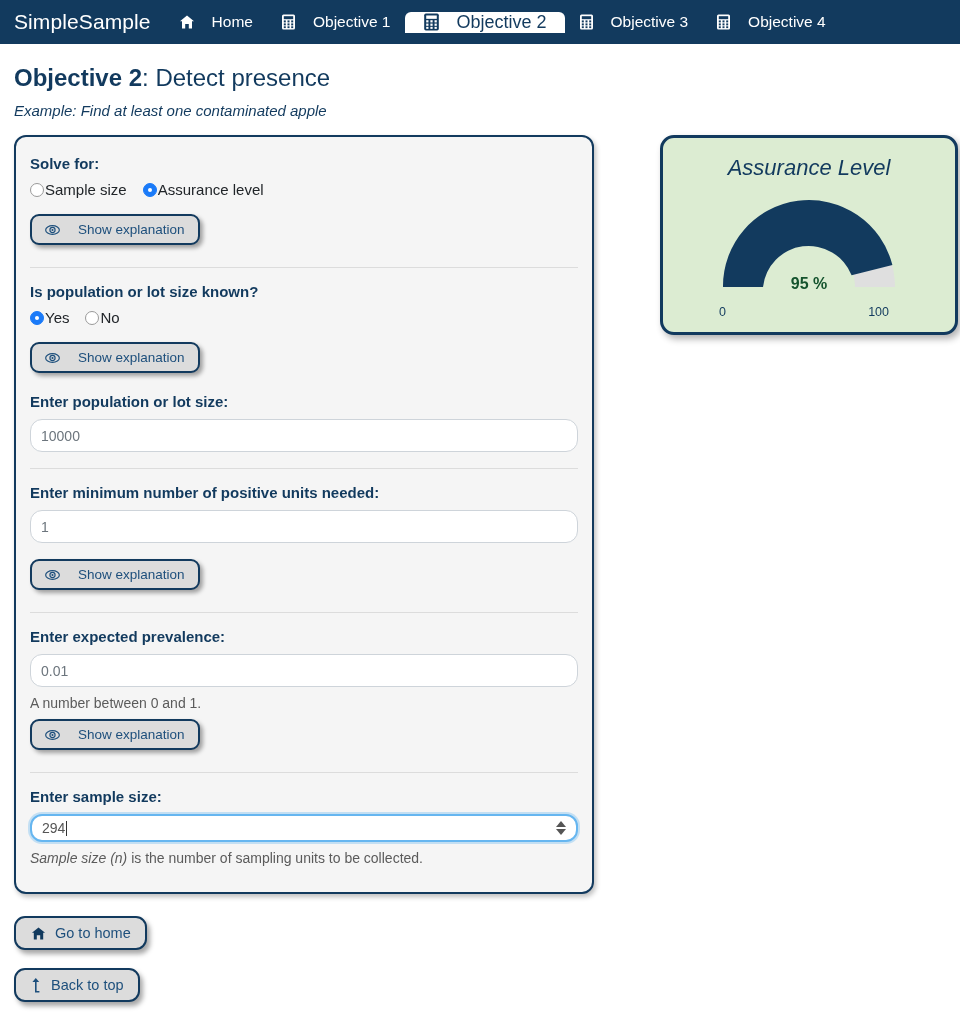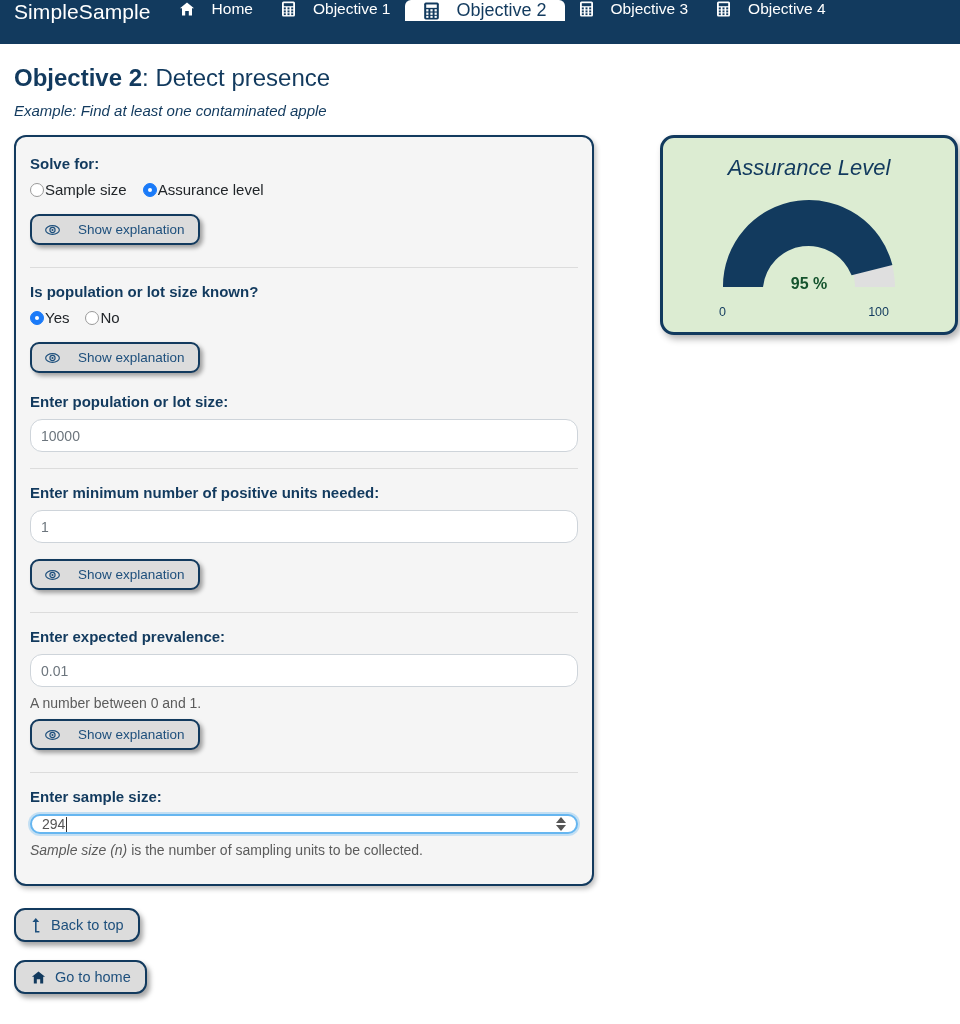--- a/index.html
+++ b/index.html
@@ -10,21 +10,21 @@
     background: #ffffff;
     font-family: "Liberation Sans", sans-serif;
     overflow: hidden;
   }
 
   
   .navbar {
     height: 44px;
     background: #123A5E;
     display: flex;
-    align-items: flex-start;
+    align-items: center;
     position: relative;
   }
   .brand {
     display: flex; align-items: center;
     color: #ffffff;
     font-size: 21px;
     padding: 0 14px 0 14px;
     letter-spacing: .1px;
     white-space: nowrap;
   }
@@ -153,21 +153,21 @@
     font-size: 14px;
     color: #6c757d;
     font-family: "Liberation Sans", sans-serif;
     display: flex;
     align-items: center;
     margin-bottom: 4px;
   }
   .text-input.focused {
     border: 2px solid #66b6f0;
     box-shadow: 0 0 0 2px rgba(102,182,240,.35);
-    height: 20px;
+    height: 28px;
     color: #555;
     justify-content: space-between;
   }
   .caret {
     display: inline-block;
     width: 1px;
     height: 15px;
     background: #333;
     margin-left: 1px;
     vertical-align: middle;
@@ -480,29 +480,29 @@
         <div class="gauge-min">0</div>
         <div class="gauge-max">100</div>
       </div>
     </div>
 
   </div>
 
   <div class="bottom-btns">
     <button class="pill-btn">
       <span>
+        <svg width="17" height="15" viewBox="0 0 16 16">
+            <path fill="#123A5E" d="M8 1.5 1 7.3h2v7.2h3.2V9.9h3.6v4.6H13V7.3h2z"></path>
+          </svg>
+      </span>
+      <span>Go to home</span>
+    </button>
+    <button class="pill-btn">
+      <span>
         <svg width="13" height="15" viewBox="0 0 13 15">
             <path fill="#1d4f7c" d="M5.0 14.6h4.4v-1.6H6.6V3.9h2.6L5.8 0 2.4 3.9h2.6z"></path>
           </svg>
       </span>
       <span>Back to top</span>
     </button>
-    <button class="pill-btn">
-      <span>
-        <svg width="17" height="15" viewBox="0 0 16 16">
-            <path fill="#123A5E" d="M8 1.5 1 7.3h2v7.2h3.2V9.9h3.6v4.6H13V7.3h2z"></path>
-          </svg>
-      </span>
-      <span>Go to home</span>
-    </button>
   </div>
 
 </div>
 
 </body></html>

